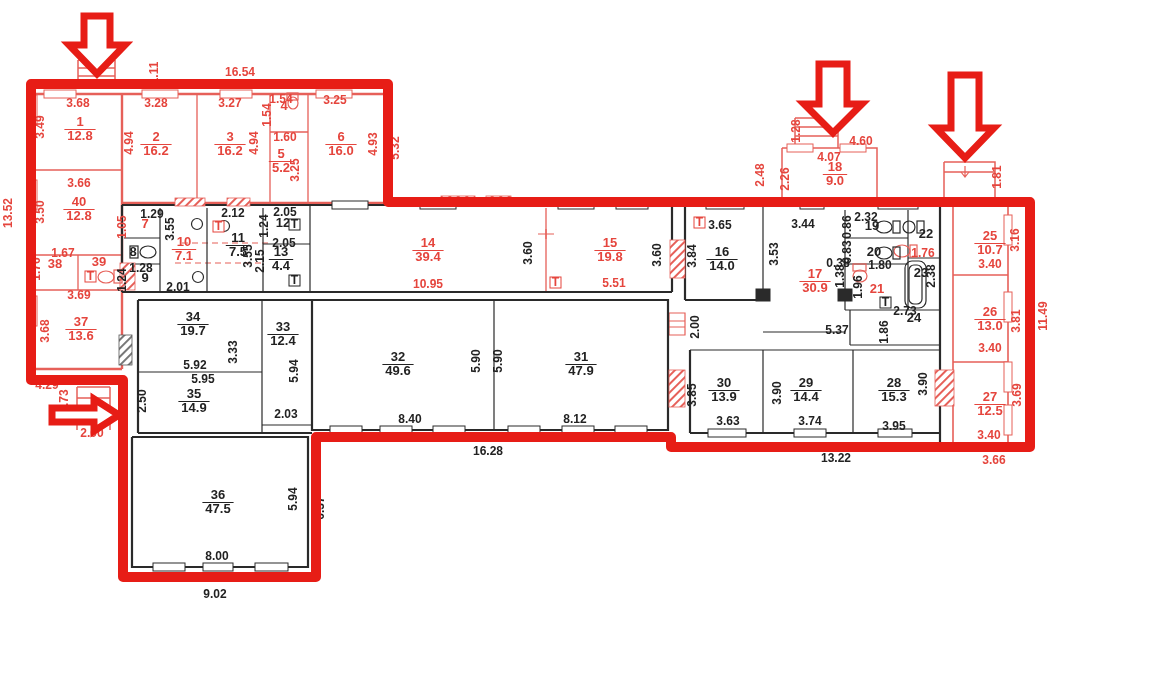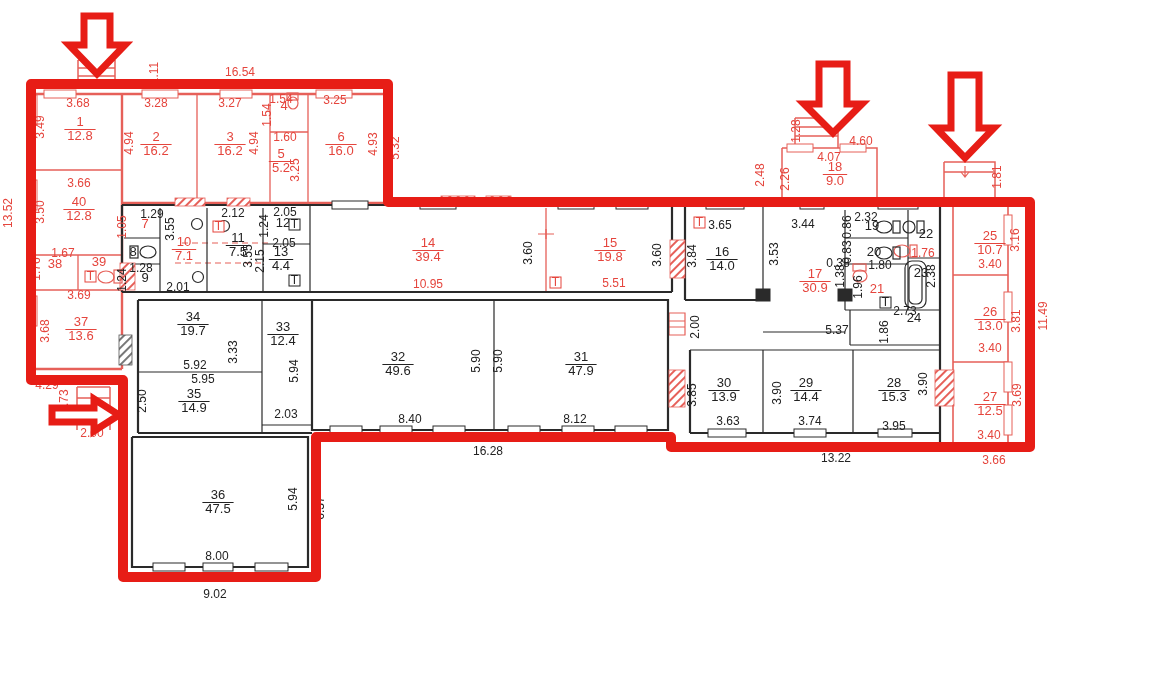--- a/index.html
+++ b/index.html
@@ -1,17 +1,17 @@
 <!DOCTYPE html>
 <html><head>
 <meta charset="utf-8">
 <style>
   html,body{margin:0;padding:0;background:#ffffff;}
   .plan-wrap{position:relative;width:1153px;height:689px;background:#fff;overflow:hidden;
-             font-family:"Liberation Sans", sans-serif;}
+             font-family:"Liberation Sans", sans-serif;font-weight:bold;}
   svg{display:block;}
   text{font-family:"Liberation Sans", sans-serif;}
   .dim{font-size:12px;}
   .roomn{font-size:13px;}
 </style>
 </head>
 <body>
 
 <div class="plan-wrap">
 <svg id="plan" width="1153" height="689" viewBox="0 0 1153 689">

